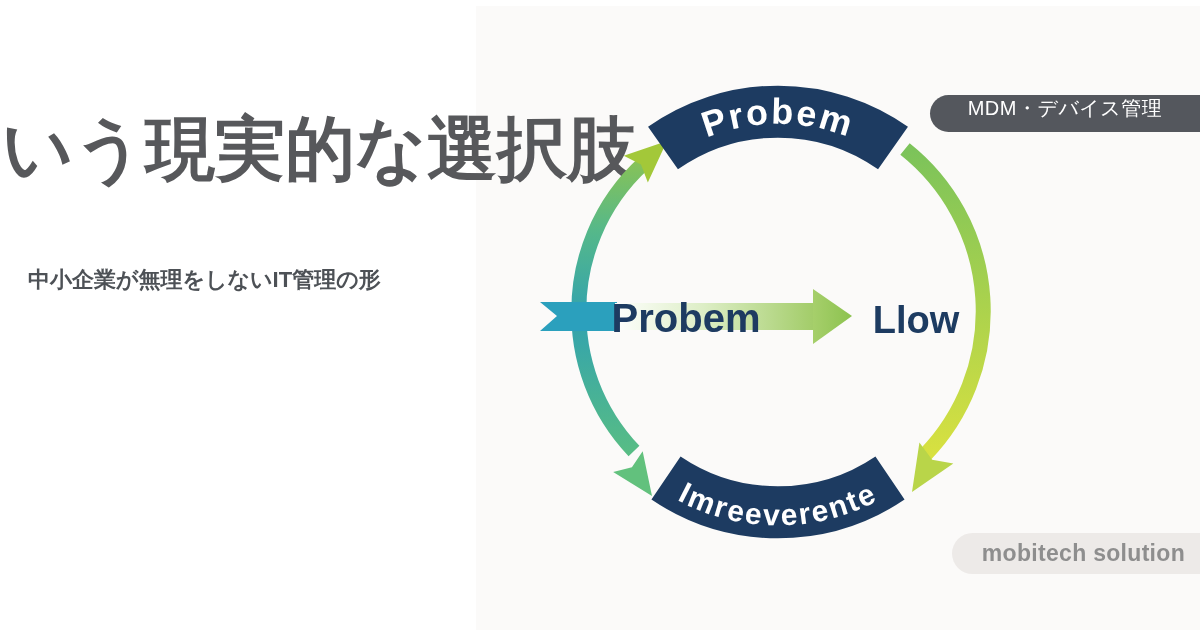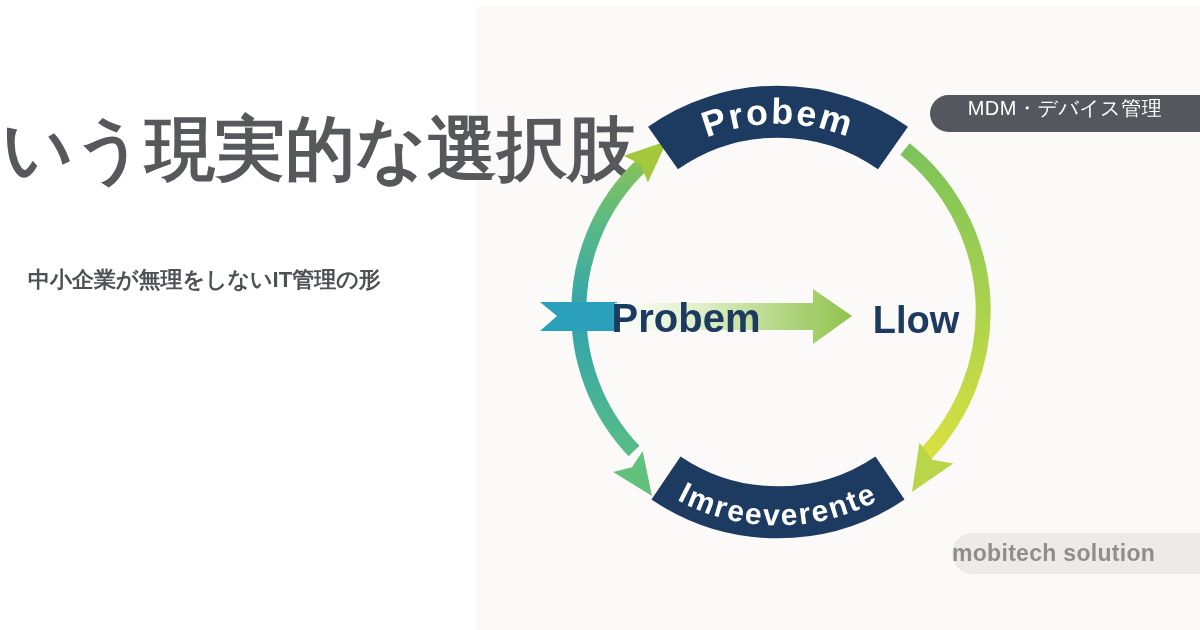--- a/index.html
+++ b/index.html
@@ -26,21 +26,21 @@
   }
   .badge-top{
     position:absolute;top:57px;right:0;width:270px;height:37px;z-index:5;
     background:#54575d;border-radius:18.5px 0 0 18.5px;
     display:flex;align-items:flex-start;justify-content:center;
     color:#ffffff;font-size:20px;letter-spacing:.5px;margin-top:38px;
   }
   .badge-bottom{
     position:absolute;top:533px;right:0;width:248px;height:41px;z-index:5;
     background:#edeae8;border-radius:20.5px 0 0 20.5px;
-    display:flex;align-items:center;
+    display:flex;align-items:center;justify-content:flex-end;
     padding-right:15px;box-sizing:border-box;
     color:#8e8e8e;font-size:23px;font-weight:700;letter-spacing:.3px;
   }
   .band-text{fill:#ffffff;font-weight:700;letter-spacing:2px;}
   .center-label{fill:#1d3b61;font-weight:700;}
 </style>
 </head>
 <body>
 
 <div class="right-panel"></div>

